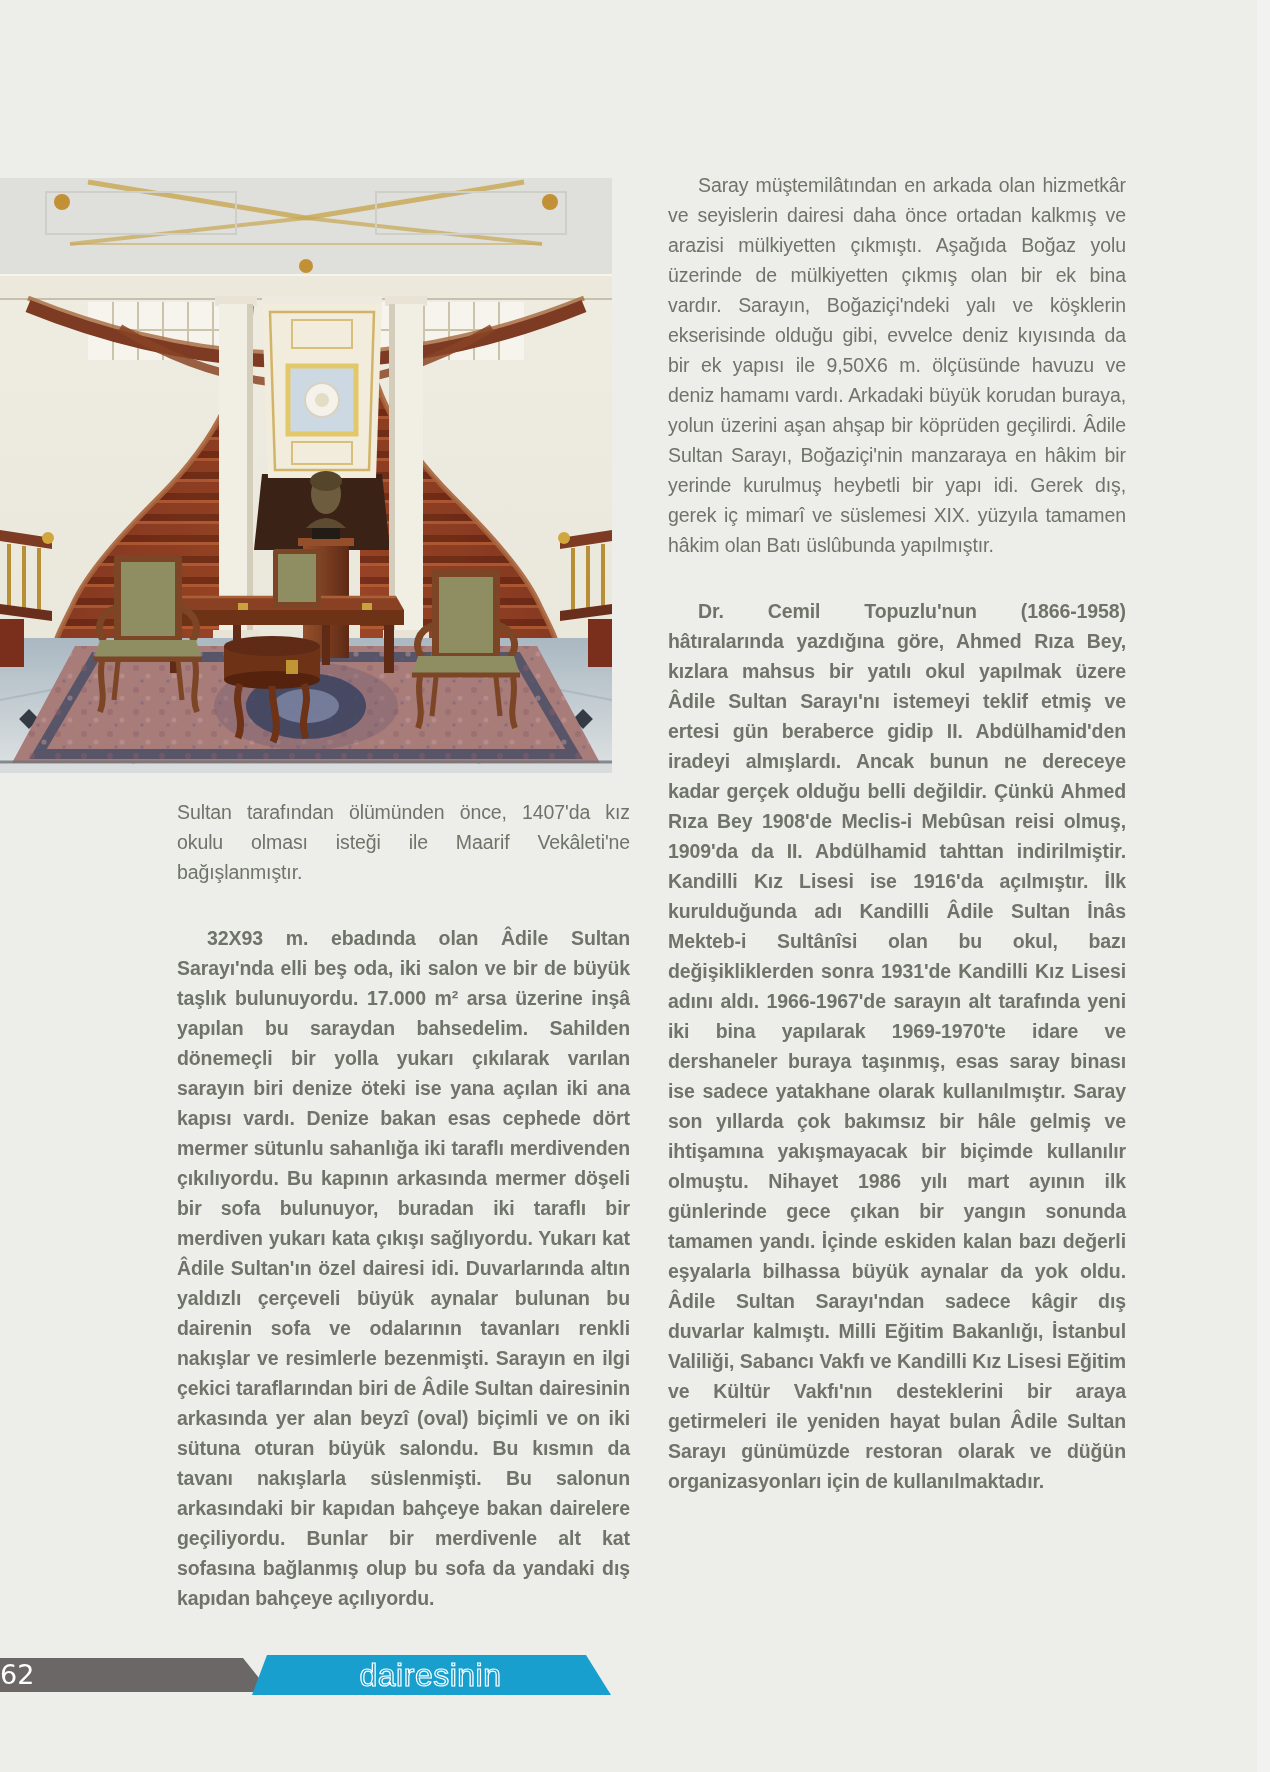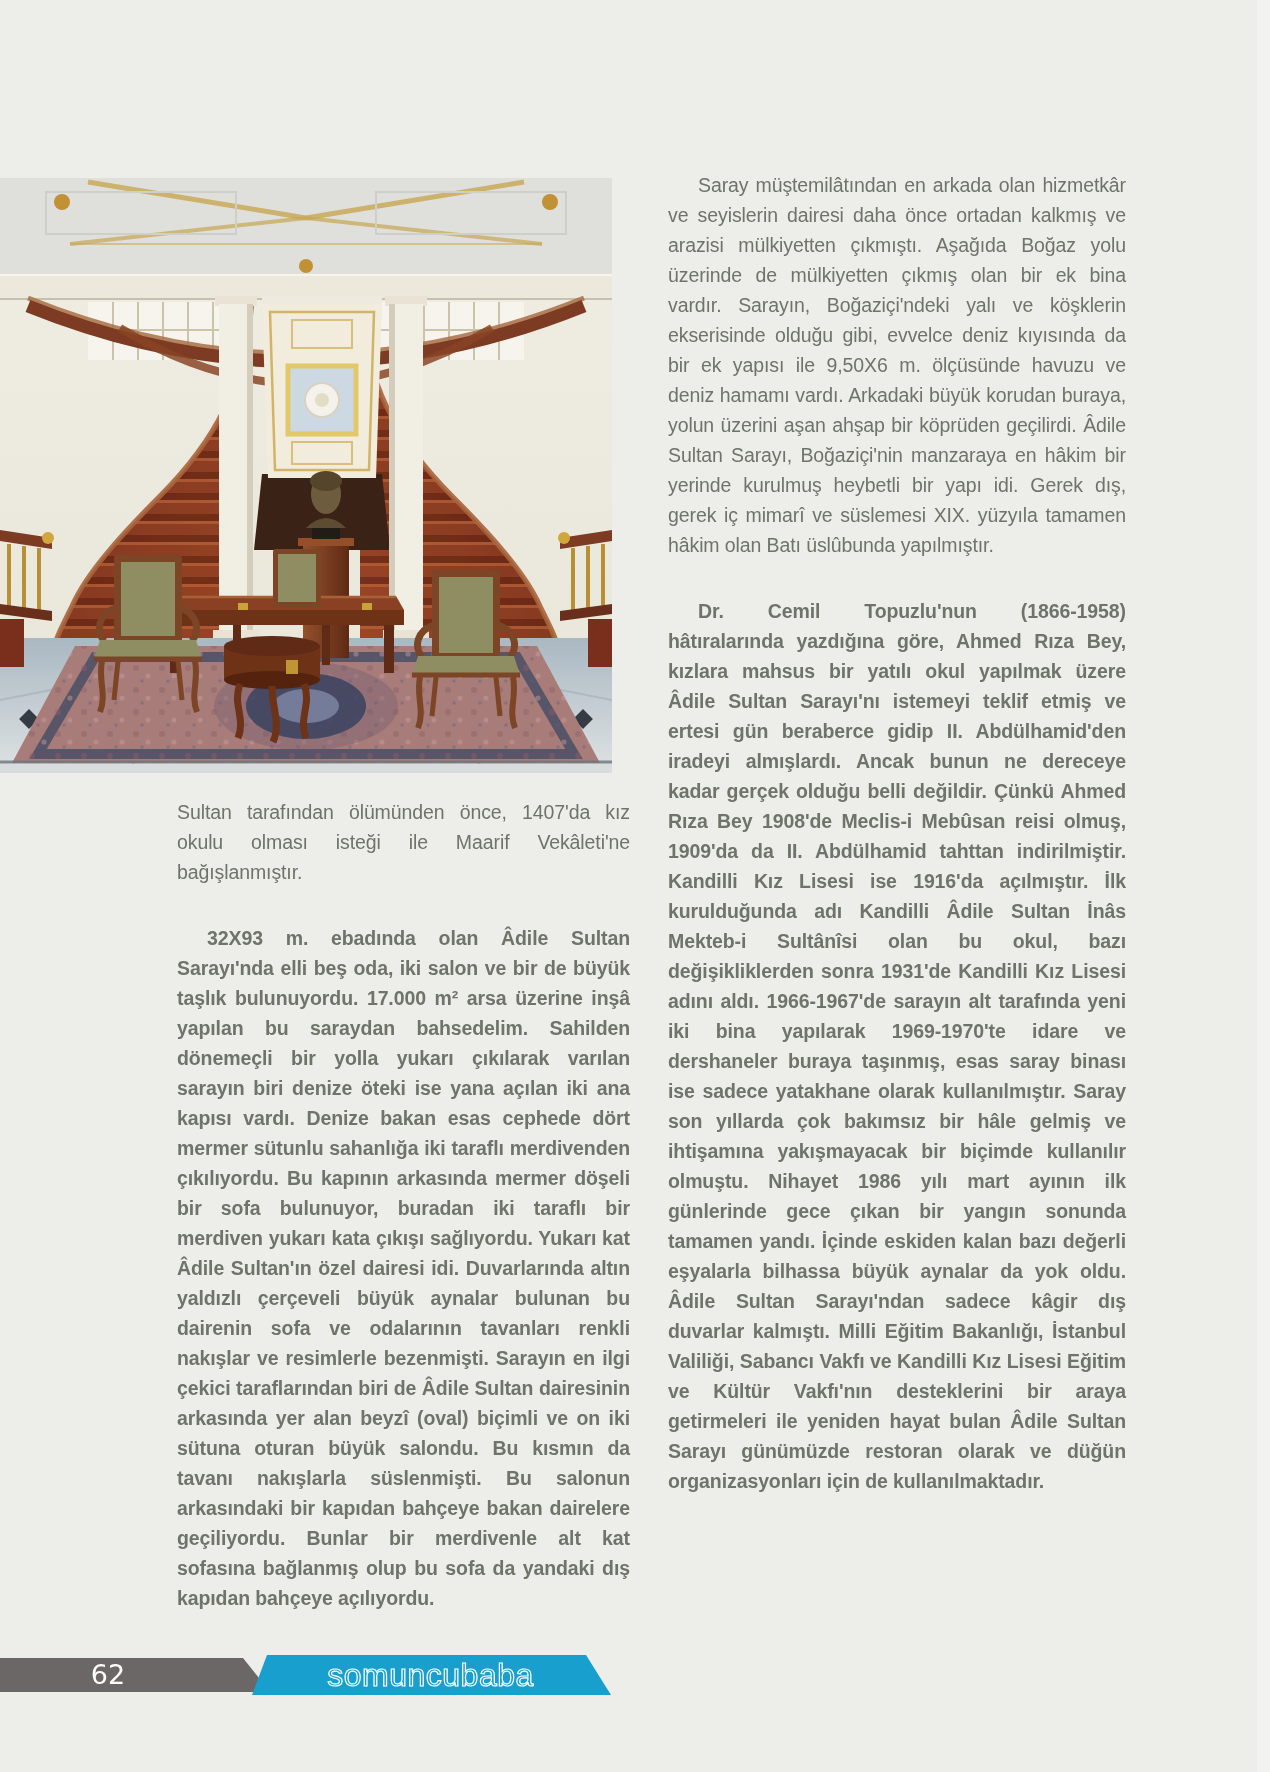--- a/index.html
+++ b/index.html
@@ -33,21 +33,21 @@
   .col p + p{margin-top:36px;font-weight:bold;}
   .col p.indent{text-indent:30px;}
   
   .pageno-band{
     position:absolute;left:0;top:1658px;width:270px;height:34px;
     background:#6b6766;
     clip-path:polygon(0 0,243px 0,270px 100%,0 100%);
     color:#ffffff;
     font-family:"DejaVu Sans",sans-serif;
     font-size:27px;line-height:33px;
-    text-align:center;
+    text-align:left;
     box-sizing:border-box;padding-right:54px;
   }
   .logo-badge{
     position:absolute;left:248px;top:1655px;width:365px;height:40px;
     background:#189fce;
     clip-path:polygon(19px 0,338px 0,363px 100%,4px 100%);
     text-align:center;
   }
   .logo-badge span{
     display:inline-block;
@@ -298,14 +298,14 @@
 
 <div class="col col-right" lang="tr">
   <p class="indent">Saray müştemilâtından en arkada olan hizmetkâr ve seyislerin dairesi daha önce ortadan kalkmış ve arazisi mülkiyetten çıkmıştı. Aşağıda Boğaz yolu üzerinde de mülkiyetten çıkmış olan bir ek bina vardır. Sarayın, Boğaziçi'ndeki yalı ve köşklerin ekserisinde olduğu gibi, evvelce deniz kıyısında da bir ek yapısı ile 9,50X6 m. ölçüsünde havuzu ve deniz hamamı vardı. Arkadaki büyük korudan buraya, yolun üzerini aşan ahşap bir köprüden geçilirdi. Âdile Sultan Sarayı, Boğaziçi'nin manzaraya en hâkim bir yerinde kurulmuş heybetli bir yapı idi. Gerek dış, gerek iç mimarî ve süslemesi XIX. yüzyıla tamamen hâkim olan Batı üslûbunda yapılmıştır.</p>
   <p class="indent">Dr. Cemil Topuzlu'nun (1866-1958) hâtıralarında yazdığına göre, Ahmed Rıza Bey, kızlara mahsus bir yatılı okul yapılmak üzere Âdile Sultan Sarayı'nı istemeyi teklif etmiş ve ertesi gün beraberce gidip II. Abdülhamid'den iradeyi almışlardı. Ancak bunun ne dereceye kadar gerçek olduğu belli değildir. Çünkü Ahmed Rıza Bey 1908'de Meclis-i Mebûsan reisi olmuş, 1909'da da II. Abdülhamid tahttan indirilmiştir. Kandilli Kız Lisesi ise 1916'da açılmıştır. İlk kurulduğunda adı Kandilli Âdile Sultan İnâs Mekteb-i Sultânîsi olan bu okul, bazı değişikliklerden sonra 1931'de Kandilli Kız Lisesi adını aldı. 1966-1967'de sarayın alt tarafında yeni iki bina yapılarak 1969-1970'te idare ve dershaneler buraya taşınmış, esas saray binası ise sadece yatakhane olarak kullanılmıştır. Saray son yıllarda çok bakımsız bir hâle gelmiş ve ihtişamına yakışmayacak bir biçimde kullanılır olmuştu. Nihayet 1986 yılı mart ayının ilk günlerinde gece çıkan bir yangın sonunda tamamen yandı. İçinde eskiden kalan bazı değerli eşyalarla bilhassa büyük aynalar da yok oldu. Âdile Sultan Sarayı'ndan sadece kâgir dış duvarlar kalmıştı. Milli Eğitim Bakanlığı, İstanbul Valiliği, Sabancı Vakfı ve Kandilli Kız Lisesi Eğitim ve Kültür Vakfı'nın desteklerini bir araya getirmeleri ile yeniden hayat bulan Âdile Sultan Sarayı günümüzde restoran olarak ve düğün organizasyonları için de kullanılmaktadır.</p>
 </div>
 
 <div class="pageno-band">
   <span>62</span>
 </div>
 <div class="logo-badge">
-  <span>somuncubaba</span>
+  <span>dairesinin</span>
 </div>
 
 </body></html>

